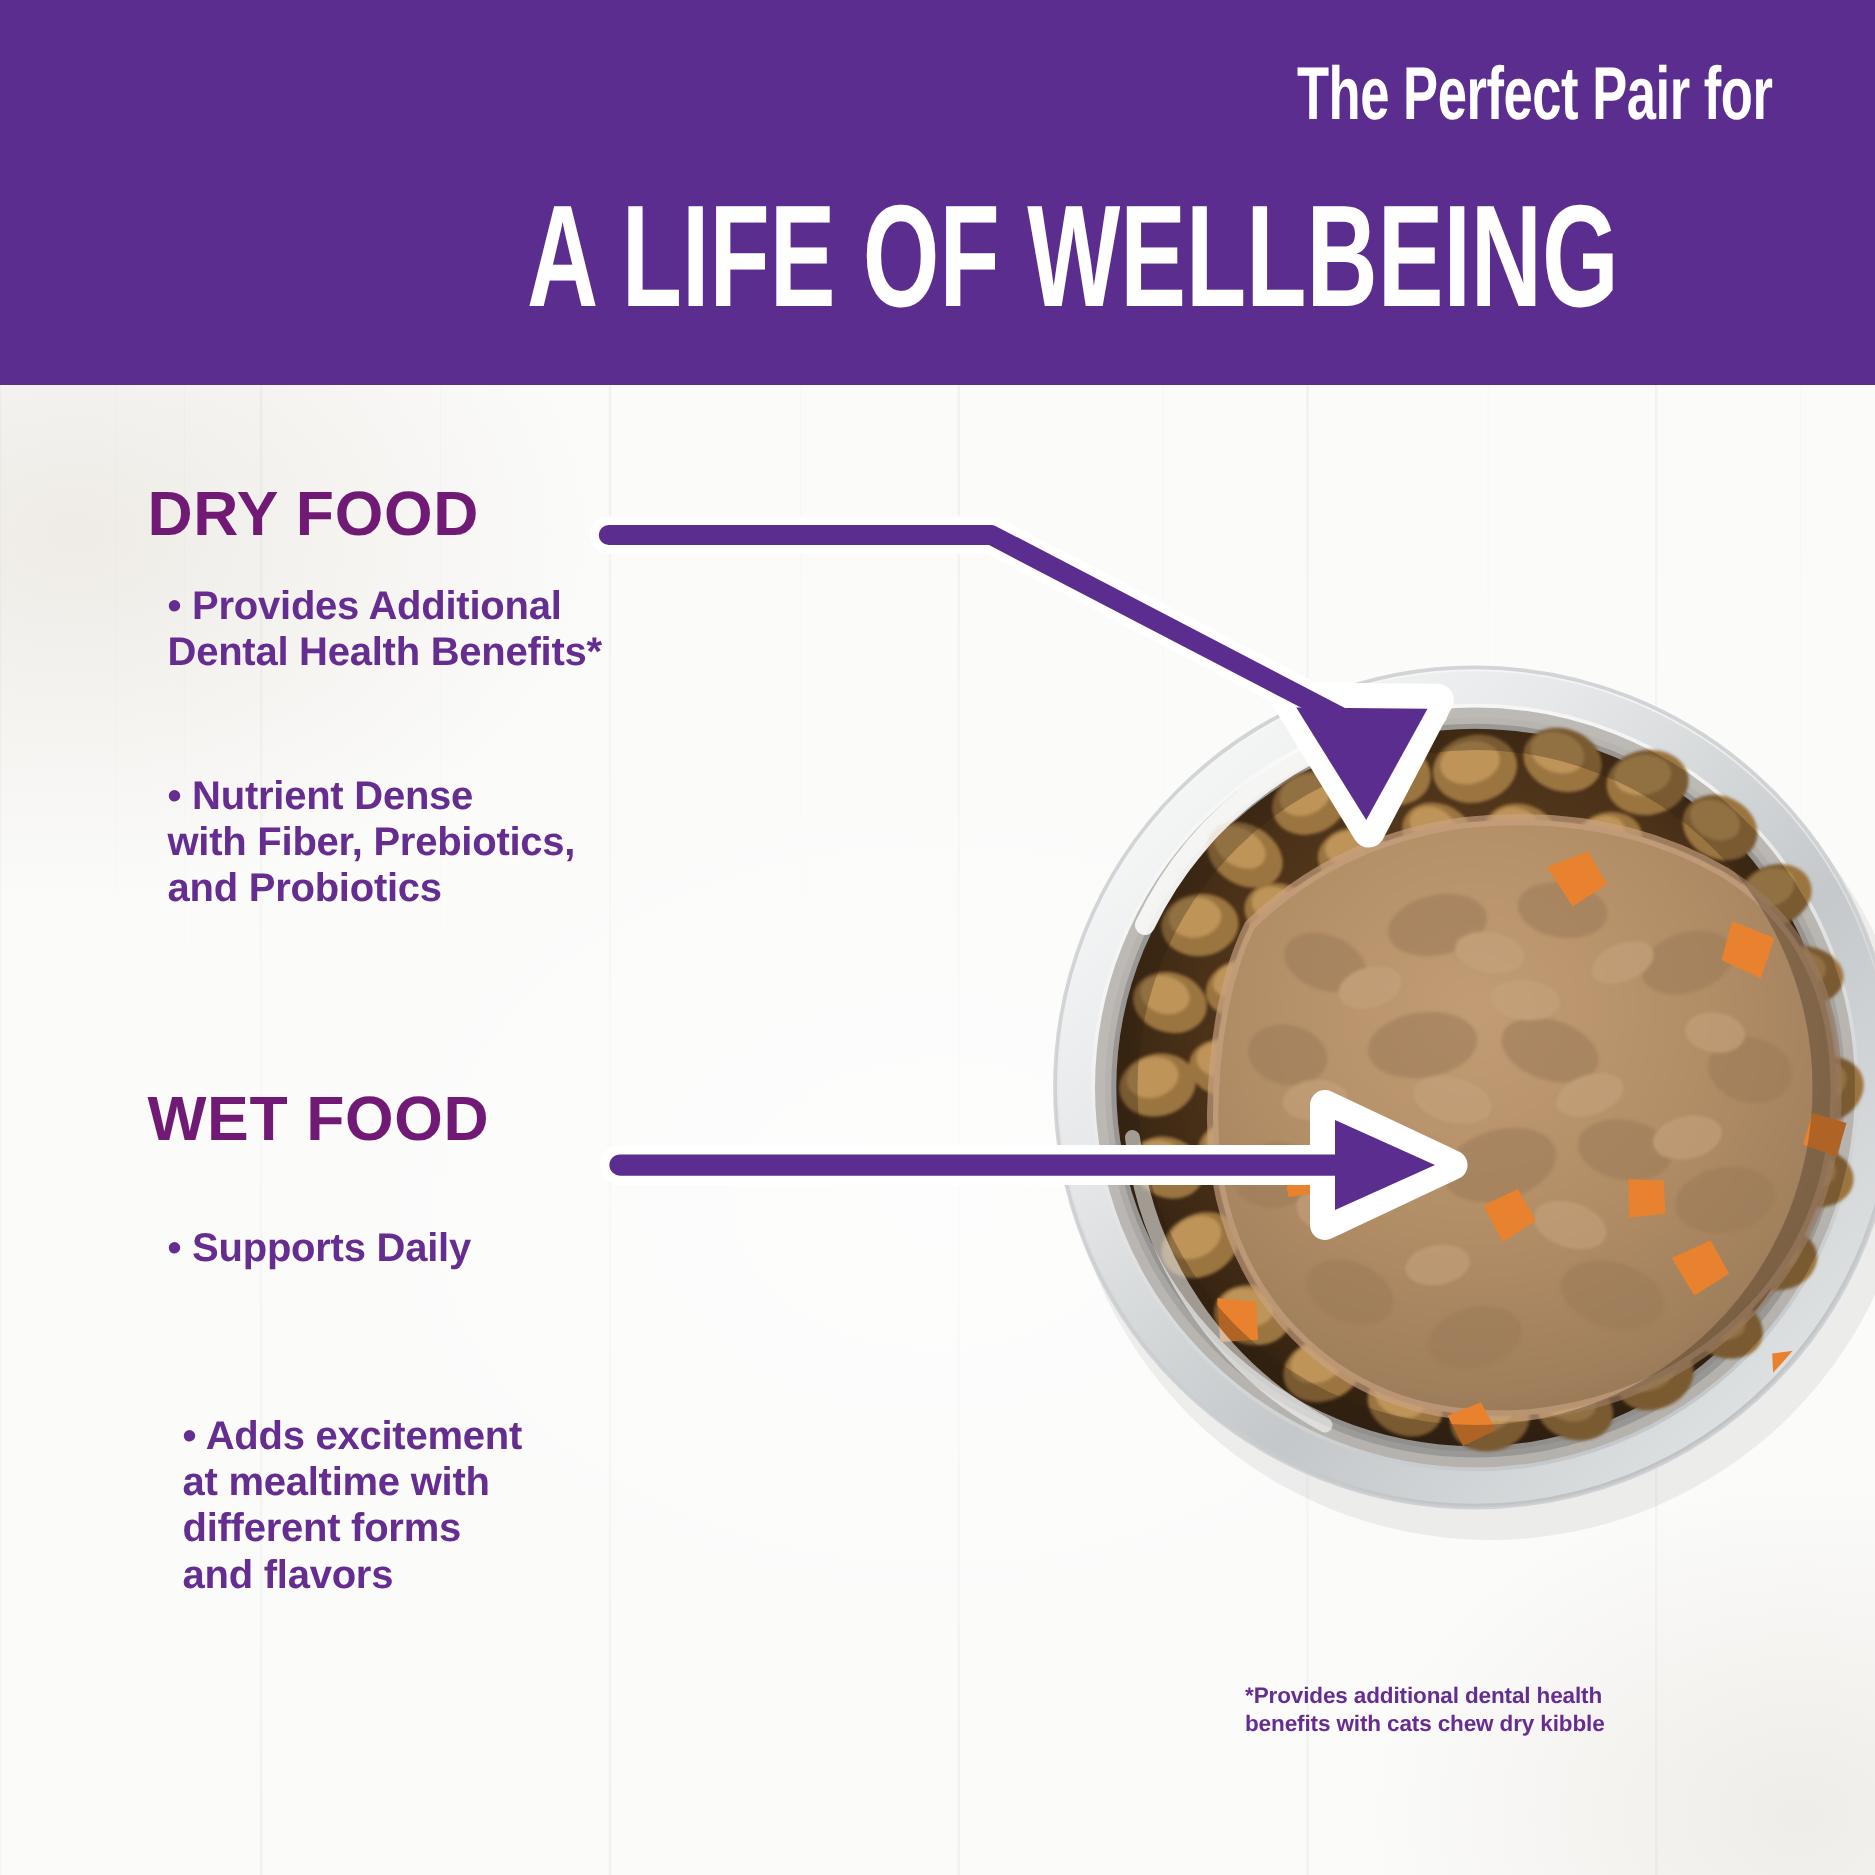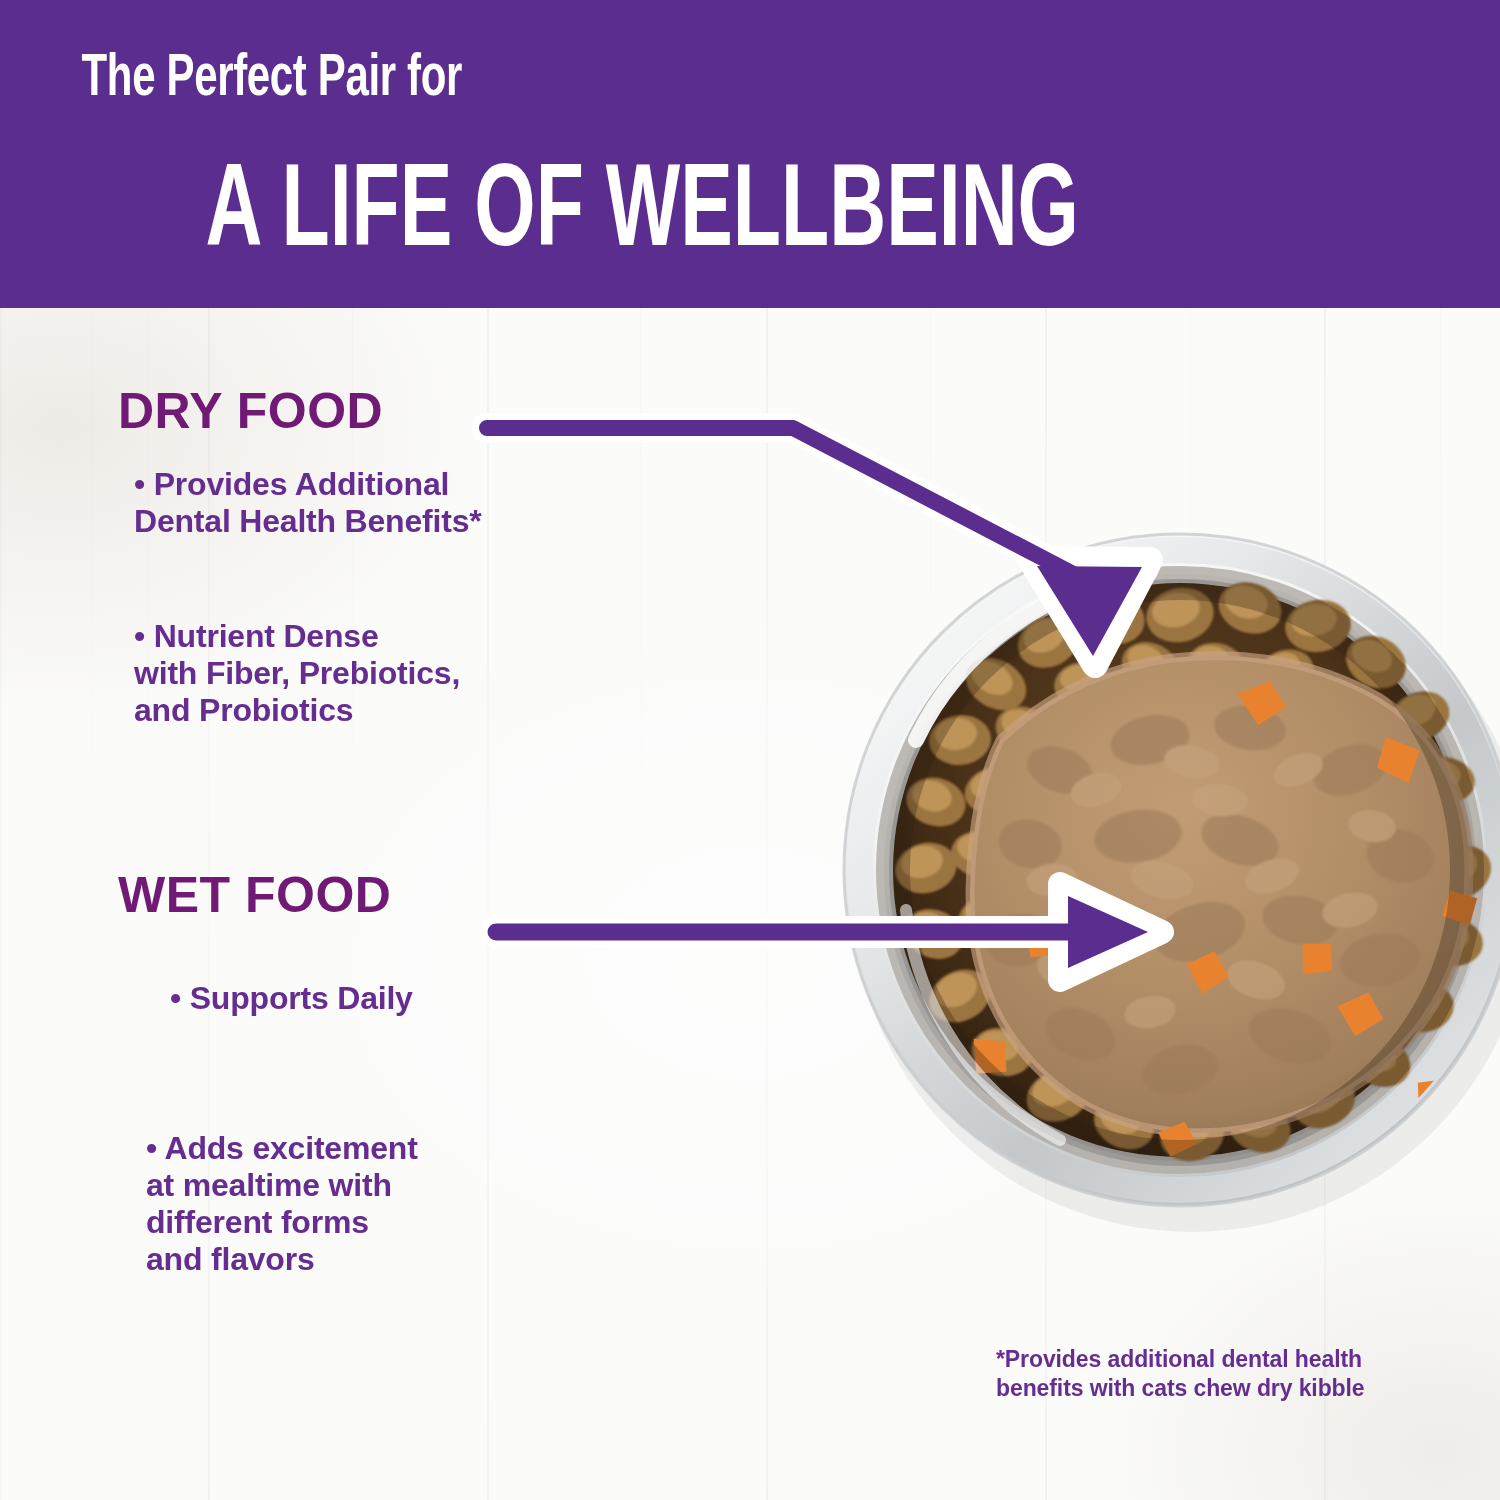--- a/index.html
+++ b/index.html
@@ -10,21 +10,21 @@
     position:relative;
   }
 
   
   #stage{position:absolute;inset:0;width:1500px;height:1500px;overflow:hidden;}
 
   
   .header-band{
     position:absolute;left:0;top:0;width:1500px;height:308px;
     background:#5B2D8E;
-    display:flex;flex-direction:column;align-items:flex-start;justify-content:center;
+    display:flex;flex-direction:column;align-items:flex-end;justify-content:center;
     overflow:hidden;
     gap:36px;
   }
   .header-line1{
     color:#ffffff;
     font-family:"Liberation Sans Narrow","Liberation Sans",sans-serif;
     font-weight:bold;
     font-size:60px;
     line-height:1;
     letter-spacing:-0.5px;
@@ -92,30 +92,30 @@
     font-weight:600;
     font-size:32px;
     line-height:1.16;
     color:#662D91;
     letter-spacing:-.2px;
   }
   .b1{position:absolute;left:16px;top:80px;width:680px;}
   .b2{position:absolute;left:16px;top:232px;width:680px;}
 
   .sec2{position:absolute;left:0px;top:484px;}
-  .b3{position:absolute;left:16px;top:594px;width:680px;margin-left:36px;}
+  .b3{position:absolute;left:16px;top:594px;width:680px;}
   .b4{position:absolute;left:28px;top:744px;width:680px;}
 
   
   .footnote{
     position:absolute;left:996px;top:1345px;width:430px;
     color:#662D91;
     font-family:"Liberation Sans",sans-serif;
     font-weight:bold;
-    font-size:23px;
+    font-size:18px;
     line-height:1.28;
     letter-spacing:-.1px;
   }
 
   
   .bowl-wrap{position:absolute;left:820px;top:440px;width:720px;height:870px;}
   svg.bowl{position:absolute;left:0;top:0;width:720px;height:870px;overflow:visible;}
 
   
   svg.arrows{position:absolute;left:0;top:0;width:1500px;height:1500px;pointer-events:none;}

